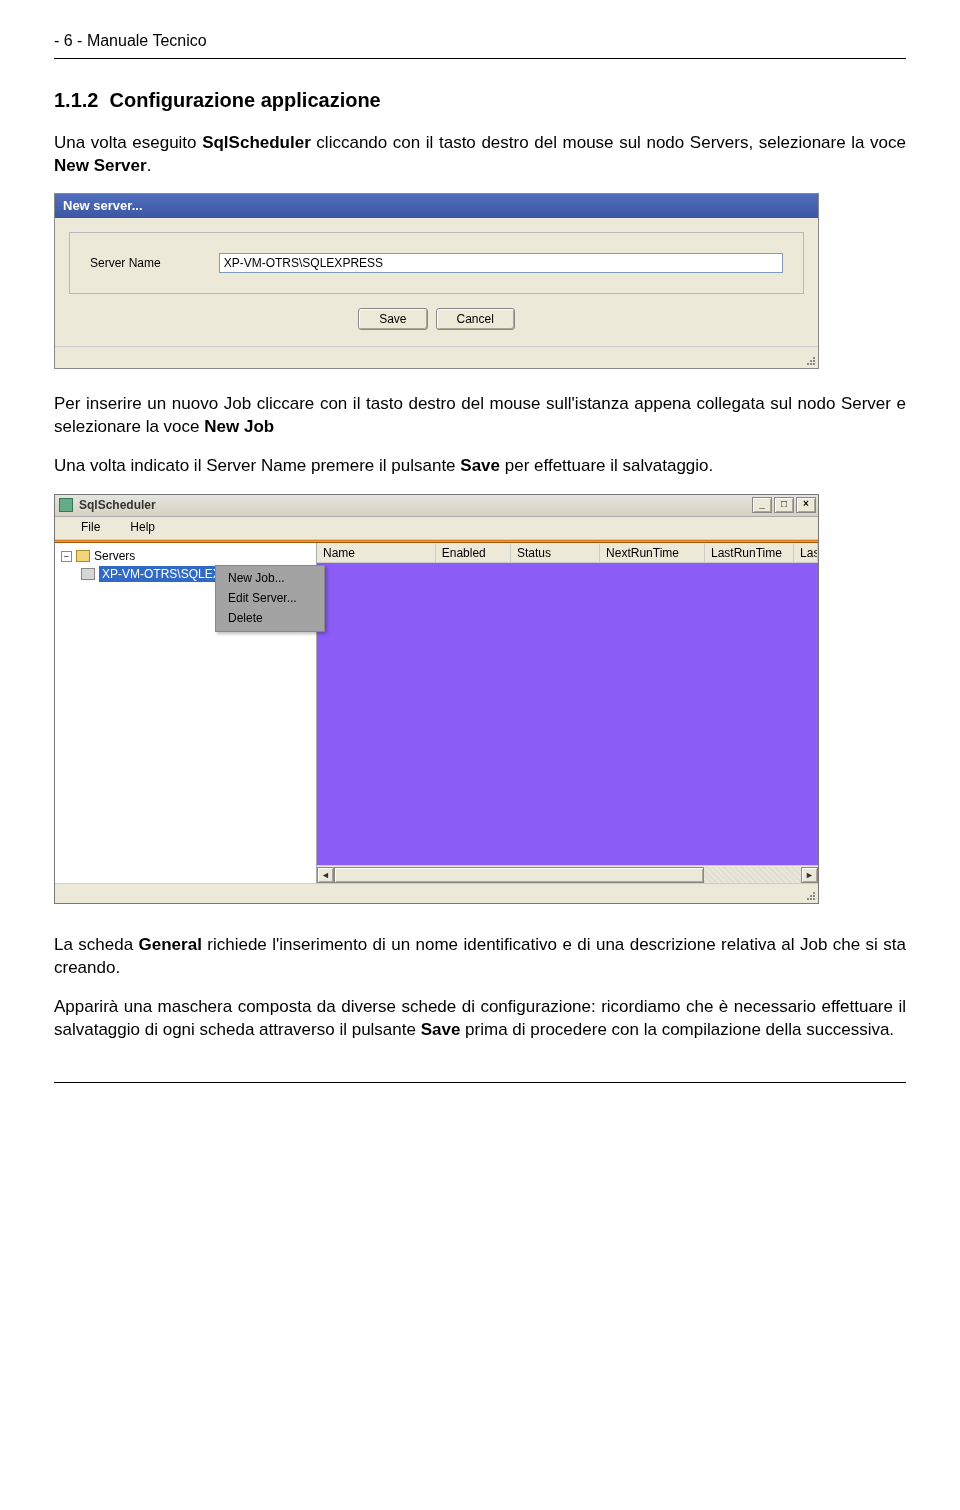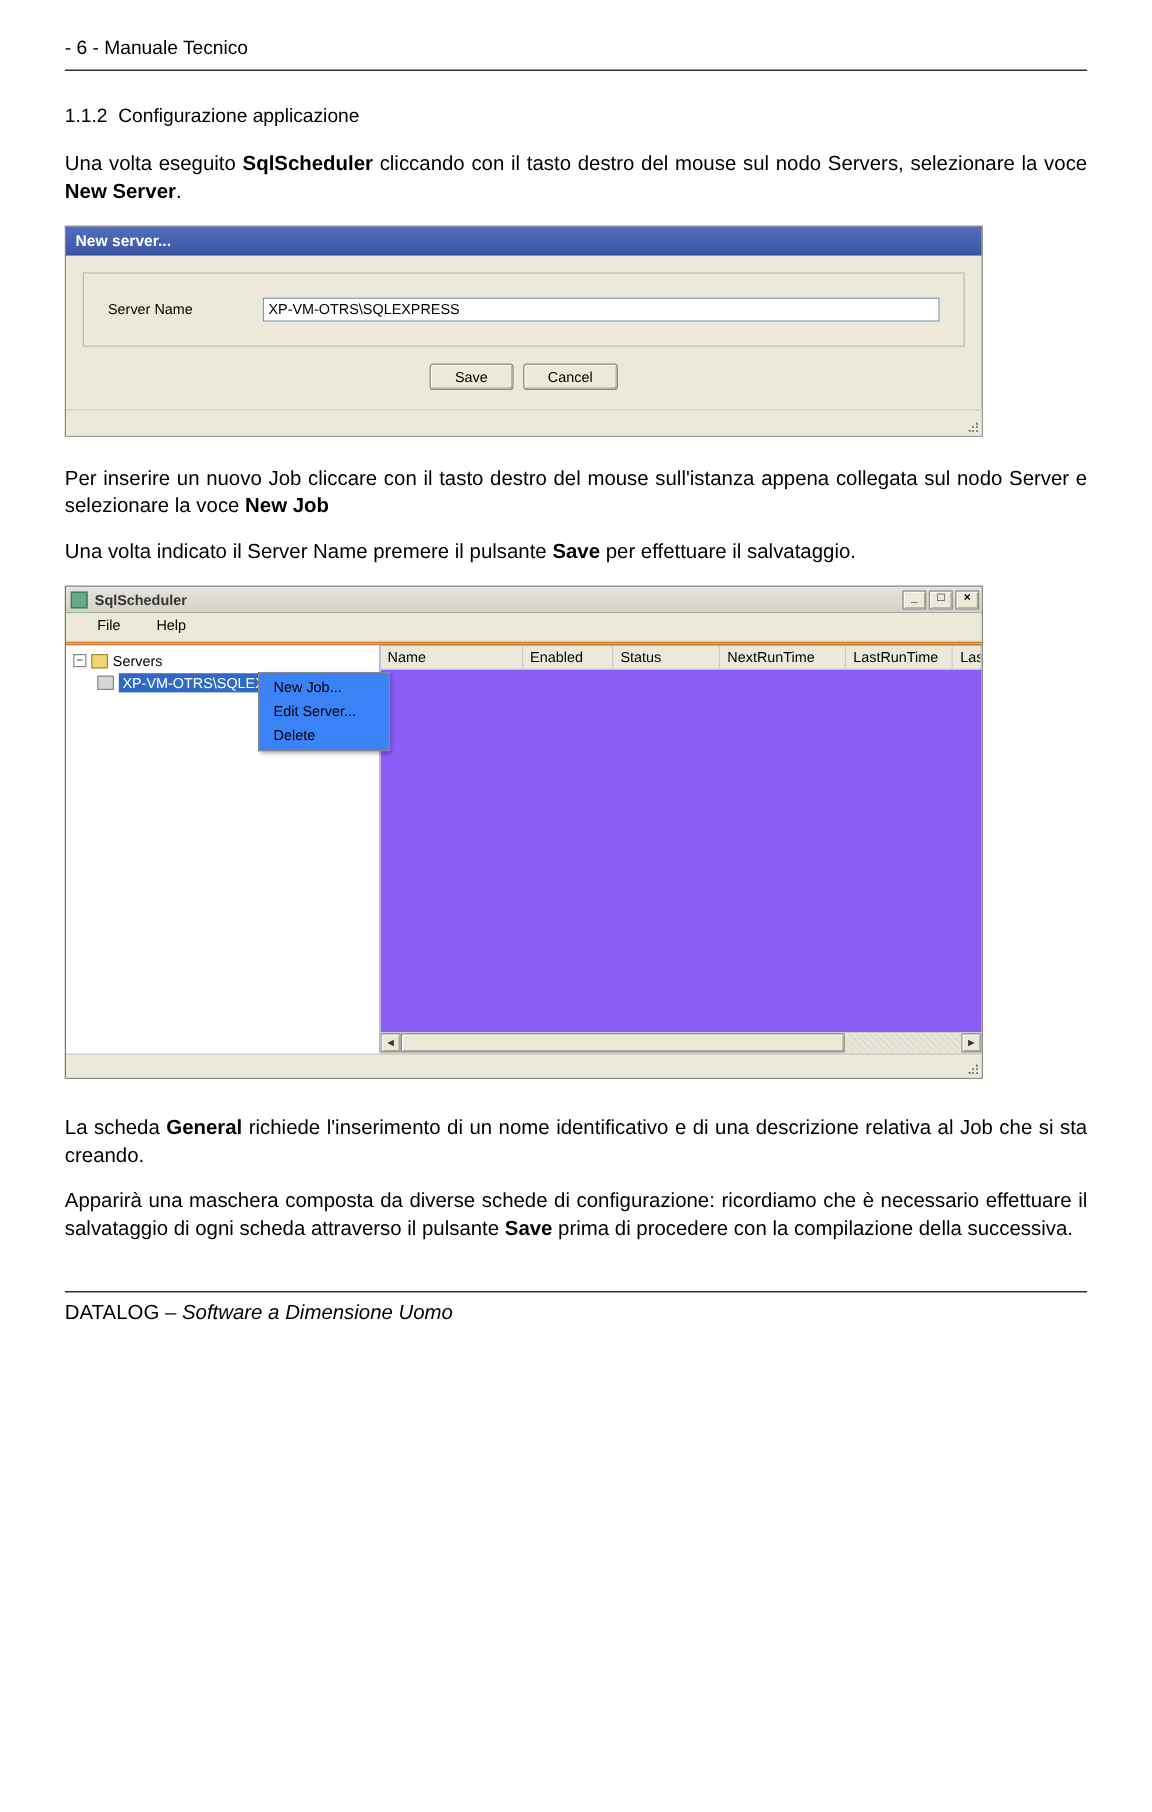--- a/index.html
+++ b/index.html
@@ -18,23 +18,23 @@
   .header-line {
     font-size: 16px;
     margin-bottom: 6px;
   }
   .hr-top {
     border: none;
     border-top: 1.5px solid #000;
     margin-bottom: 28px;
   }
   .section-title {
-    font-size: 16px;
+    font-size: 20px;
     margin-bottom: 18px;
-    font-weight: normal;
+    font-weight: bold;
   }
   .para {
     text-align: justify;
     margin-bottom: 16px;
   }
   .bold { font-weight: bold; }
 
   
   .dlg1 {
     border: 1px solid #888;
@@ -218,21 +218,21 @@
     padding: 0 3px;
     height: 16px;
     line-height: 16px;
     display: inline-block;
   }
 
   .ctx-menu {
     position: absolute;
     left: 160px; top: 22px;
     width: 110px;
-    background: #3b82f6;
+    background: #a3a3a3;
     border: 1px solid #888;
     box-shadow: 2px 2px 3px rgba(0,0,0,0.25);
     padding: 2px 0;
   }
   .ctx-item {
     padding: 2px 12px;
     cursor: pointer;
     font-size: 12px;
   }
 
@@ -409,16 +409,13 @@
 
   <p class="para">
     <span>La scheda </span><span class="bold">General</span><span> richiede l'inserimento di un nome identificativo e di una descrizione relativa al Job che si sta creando.</span>
   </p>
 
   <p class="para">
     <span>Apparirà una maschera composta da diverse schede di configurazione: ricordiamo che è necessario effettuare il salvataggio di ogni scheda attraverso il pulsante </span><span class="bold">Save</span><span> prima di procedere con la compilazione della successiva.</span>
   </p>
 
   <hr class="hr-bottom">
-  <div class="footer">
-    <span class="dat">DATALOG</span><span> – Software a Dimensione Uomo</span>
-  </div>
 </div>
 
 </body></html>

